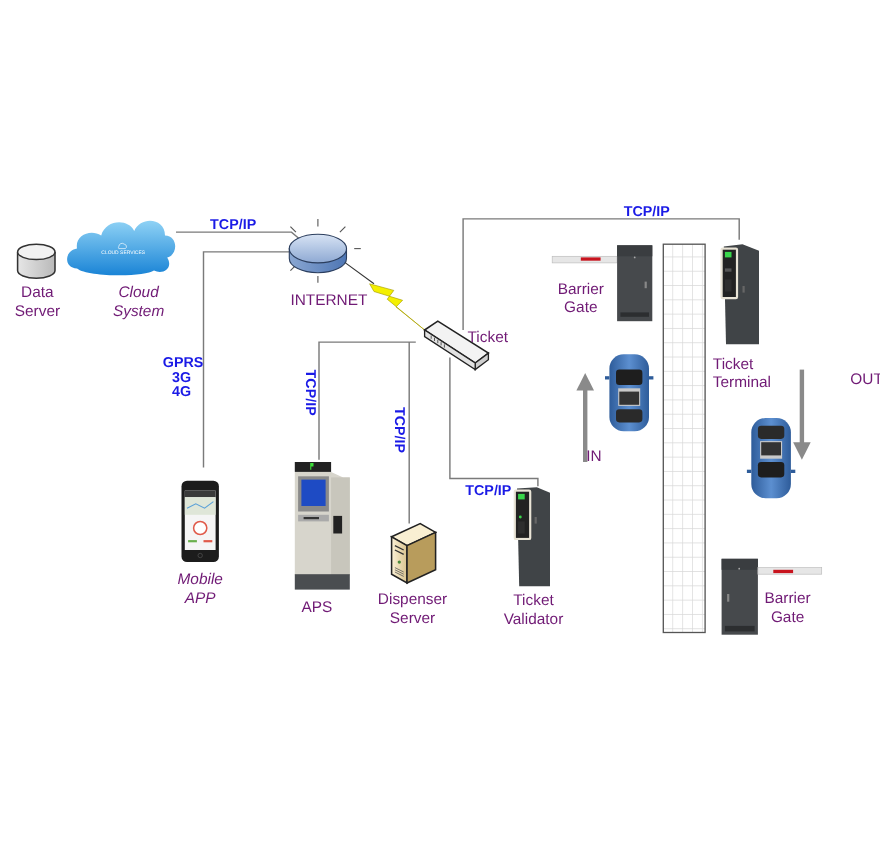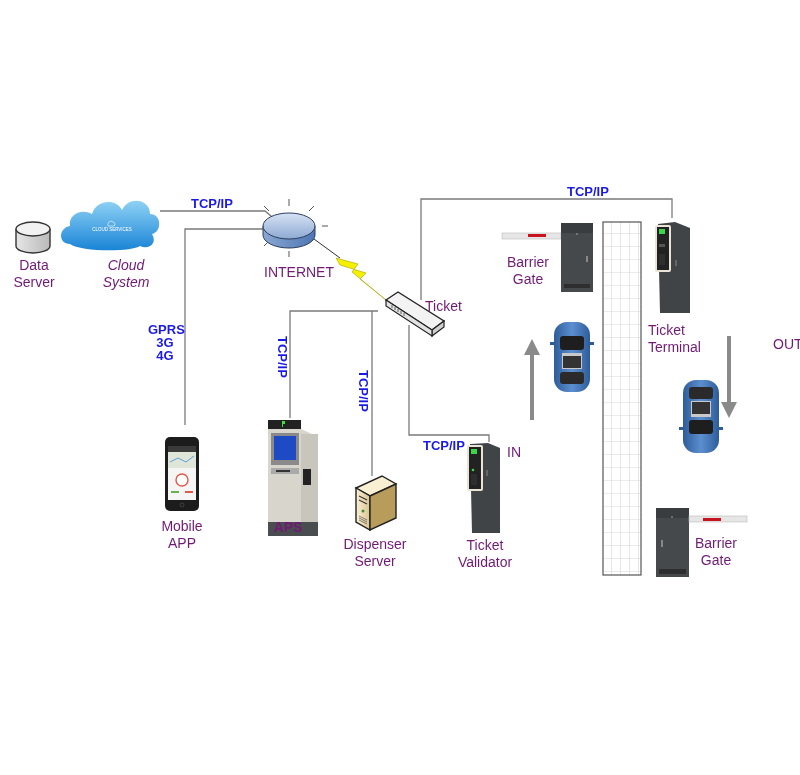--- a/index.html
+++ b/index.html
@@ -224,39 +224,39 @@
 <div class="lbl" style="left:10px;top:257px;width:48px;">
   <div>Data</div>
   <div>Server</div>
 </div>
 <div class="lbl" style="left:96px;top:257px;width:60px;font-style:italic;">
   <div>Cloud</div>
   <div>System</div>
 </div>
 <div class="lbl" style="left:244px;top:264px;width:90px;text-align:right;">INTERNET</div>
 <div class="lbl" style="left:425px;top:298px;">Ticket</div>
-<div class="lbl" style="left:150px;top:518px;width:64px;">
+<div class="lbl" style="left:150px;top:518px;width:64px;font-style:italic;">
   <div>Mobile</div>
   <div>APP</div>
 </div>
-<div class="lbl" style="left:268px;top:519px;width:40px;font-weight:bold;">APS</div>
+<div class="lbl" style="left:268px;top:543px;width:40px;">APS</div>
 <div class="lbl" style="left:340px;top:536px;width:70px;">
   <div>Dispenser</div>
   <div>Server</div>
 </div>
 <div class="lbl" style="left:448px;top:537px;width:74px;">
   <div>Ticket</div>
   <div>Validator</div>
 </div>
 <div class="lbl" style="left:648px;top:322px;text-align:left;">
   <div>Ticket</div>
   <div>Terminal</div>
 </div>
 <div class="lbl" style="left:504px;top:254px;width:48px;">
   <div>Barrier</div>
   <div>Gate</div>
 </div>
 <div class="lbl" style="left:692px;top:535px;width:48px;">
   <div>Barrier</div>
   <div>Gate</div>
 </div>
-<div class="lbl" style="left:507px;top:406px;margin-top:38px;">IN</div>
+<div class="lbl" style="left:533px;top:406px;">IN</div>
 <div class="lbl" style="left:737px;top:336px;margin-left:36px;">OUT</div>
 
 </body></html>

